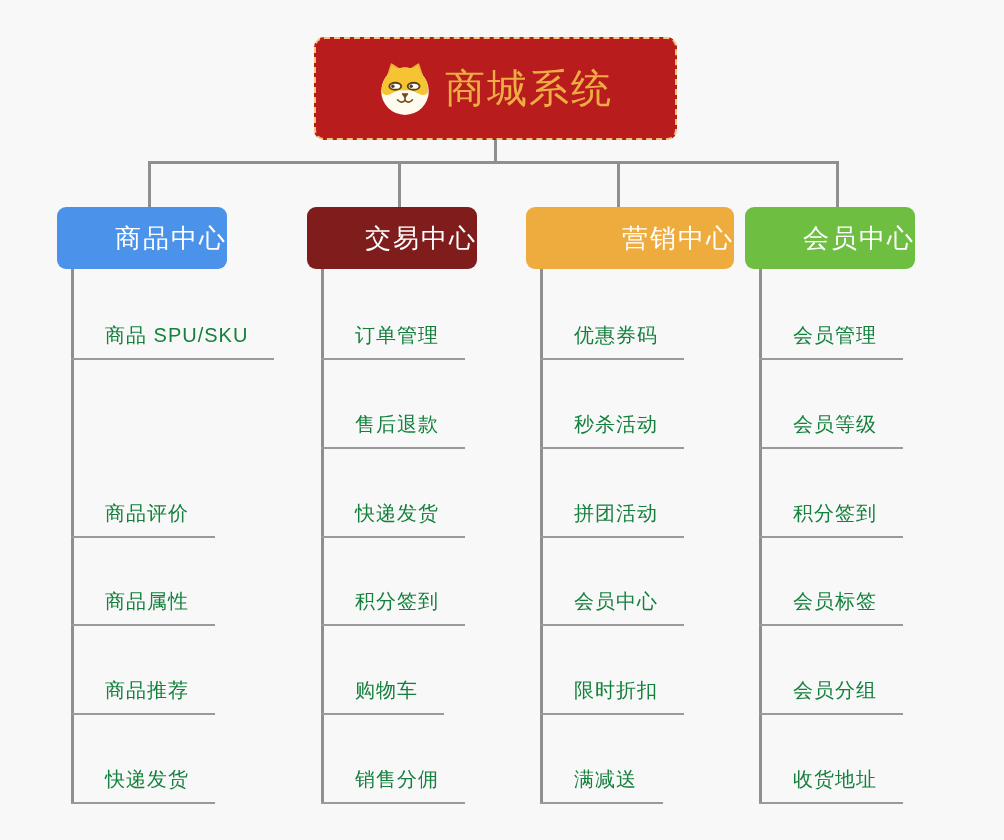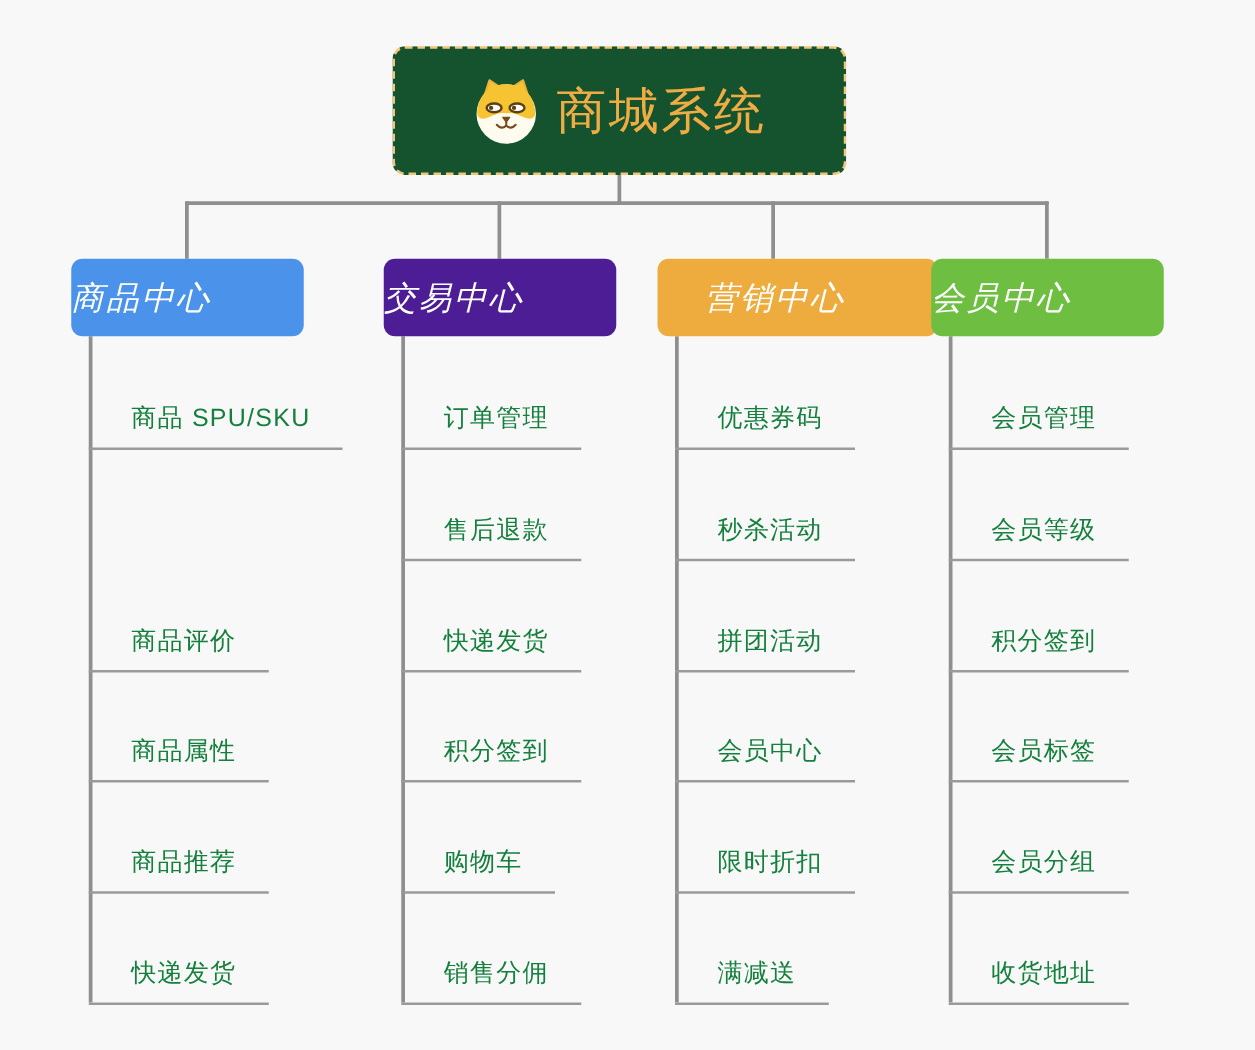--- a/index.html
+++ b/index.html
@@ -10,21 +10,21 @@
   .canvas{
     position:relative;
     width:1004px;height:840px;
     background:#f8f8f8;
     overflow:hidden;
   }
   
   .root-node{
     position:absolute;
     left:314px;top:37px;width:363px;height:103px;
-    background:#14532d;
+    background:#b91c1c;
     border:2px dashed #f5c476;
     border-radius:10px;
     box-sizing:border-box;
     display:flex;align-items:center;justify-content:center;
     gap:13px;
   }
   .root-title{
     font-size:40px;
     letter-spacing:2px;
     color:#efac45;
@@ -41,28 +41,27 @@
   .stub-2{left:617px;}
   .stub-3{left:836px;}
   .trunk{top:269px;width:3px;height:533px;}
   .trunk-0{left:71px;}
   .trunk-1{left:321px;}
   .trunk-2{left:540px;}
   .trunk-3{left:759px;}
   
   .branch-node{
     position:absolute;
-    top:207px;width:186px;height:62px;
+    top:207px;width:170px;height:62px;
     border-radius:9px;
-    display:flex;align-items:center;justify-content:flex-start;
+    display:flex;align-items:center;justify-content:flex-end;
     color:#ffffff;
     font-size:26px;
     letter-spacing:2px;
     cursor:default;
-    font-style:italic;
   }
   .branch-0{left:57px;}
   .branch-1{left:307px;}
   .branch-2{left:526px;}
   .branch-3{left:745px;}
   
   .topic{
     position:absolute;
     height:34px;
     line-height:30px;
@@ -113,21 +112,21 @@
   <div class="line stub stub-2"></div>
   <div class="line stub stub-3"></div>
   <div class="line trunk trunk-0"></div>
   <div class="line trunk trunk-1"></div>
   <div class="line trunk trunk-2"></div>
   <div class="line trunk trunk-3"></div>
 
   <div class="branch-node branch-0" style="background-color: rgb(75, 146, 234);">
     <span>商品中心</span>
   </div>
-  <div class="branch-node branch-1" style="background-color: #4c1d95;">
+  <div class="branch-node branch-1" style="background-color: #7f1d1d;">
     <span>交易中心</span>
   </div>
   <div class="branch-node branch-2" style="background-color: rgb(238, 172, 63); padding-left: 38px;">
     <span>营销中心</span>
   </div>
   <div class="branch-node branch-3" style="background-color: rgb(109, 190, 65);">
     <span>会员中心</span>
   </div>
 
   <div class="topic col-0 row-0">商品 SPU/SKU</div>

